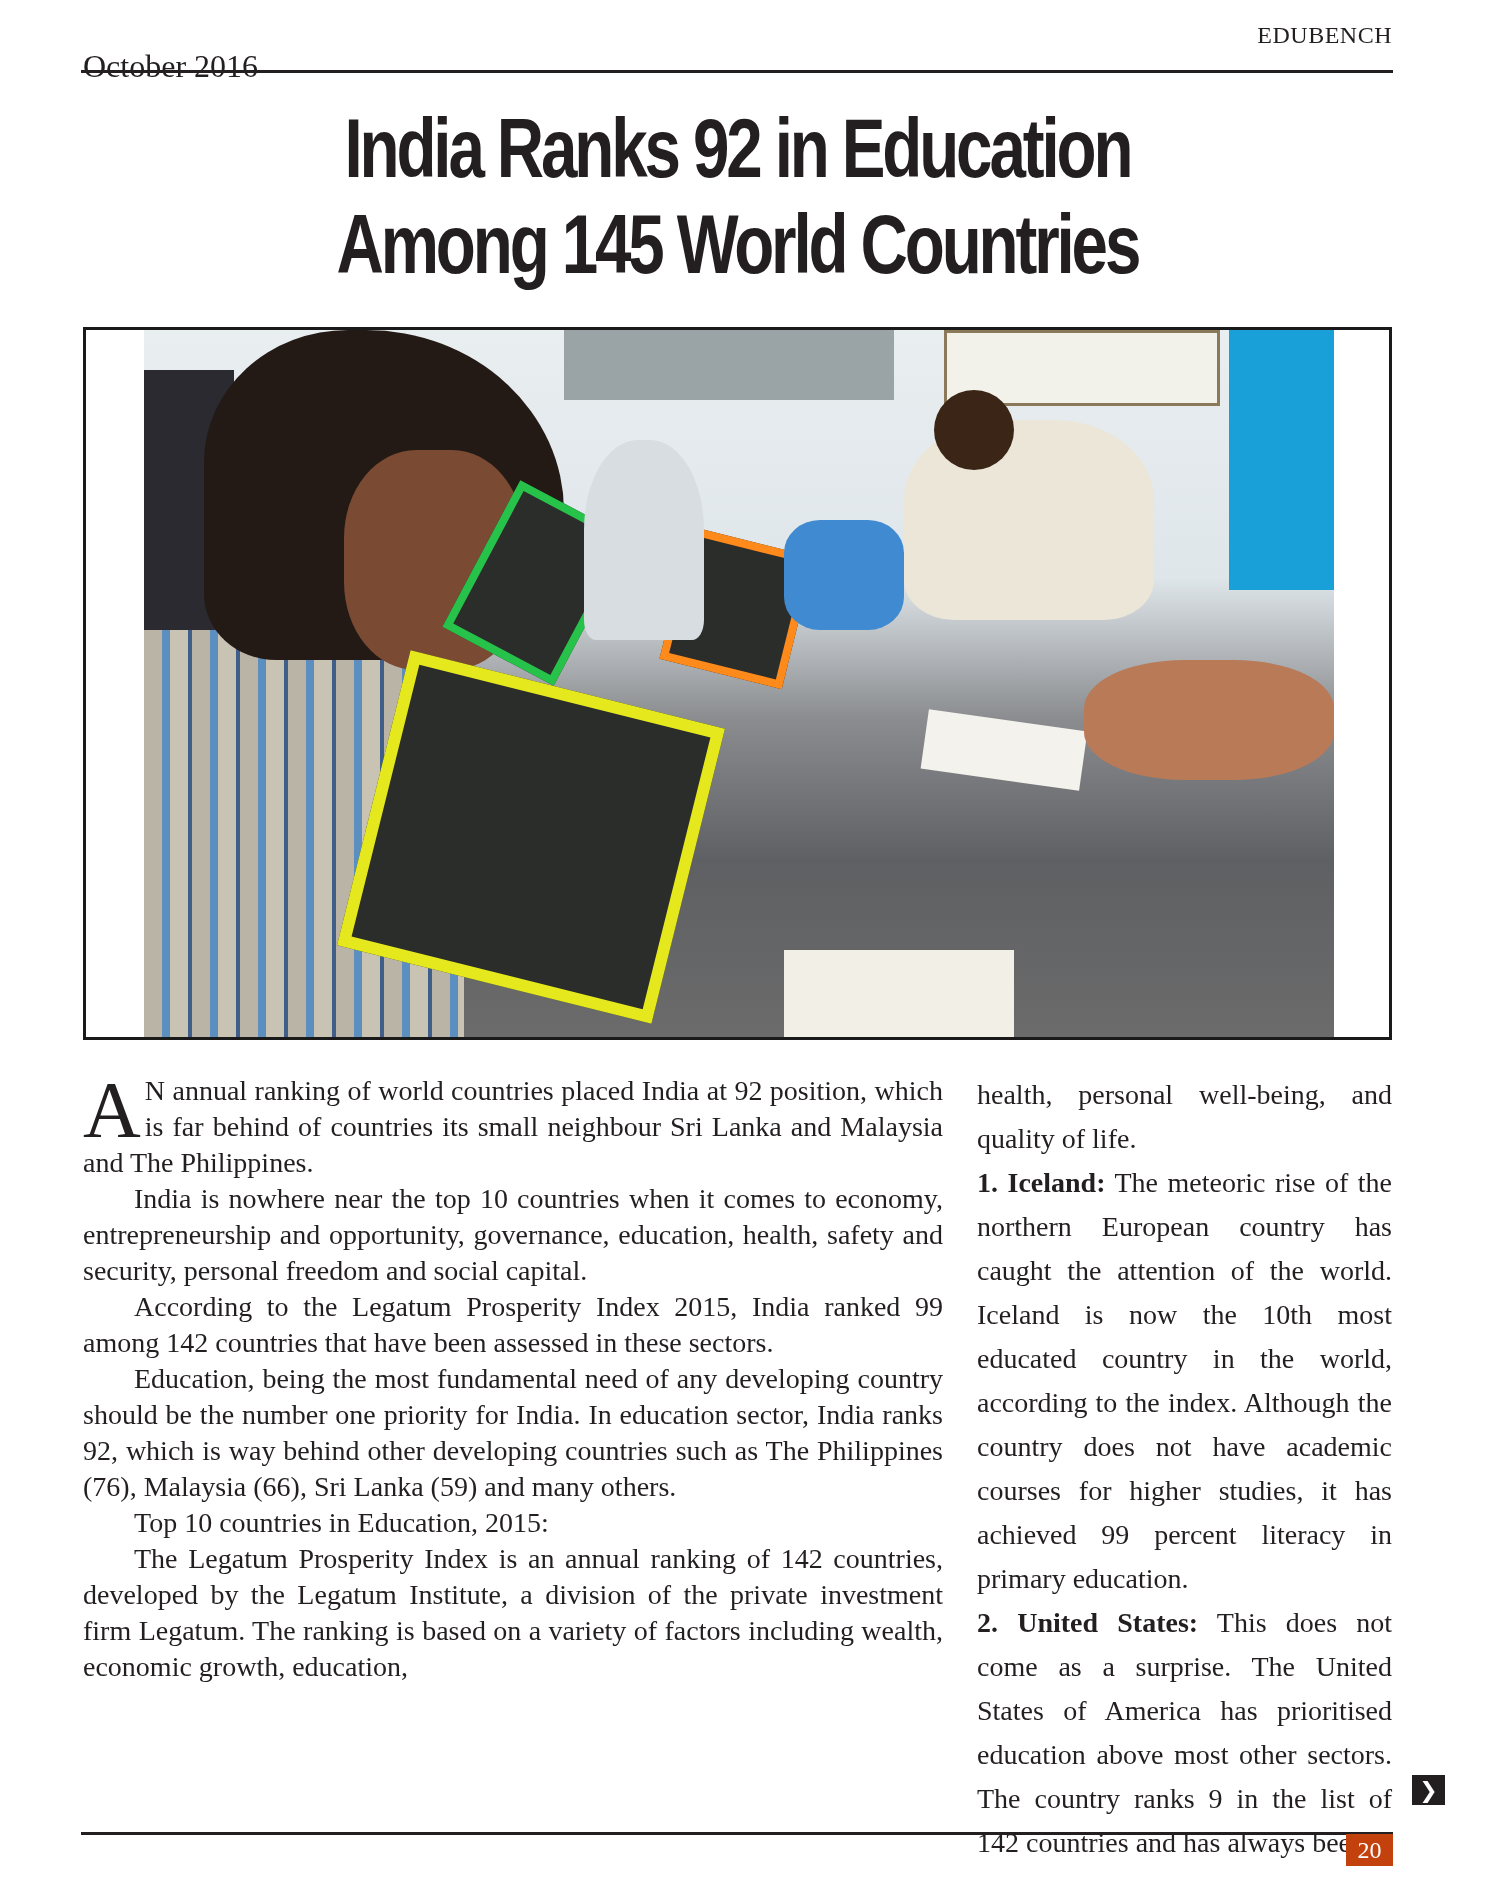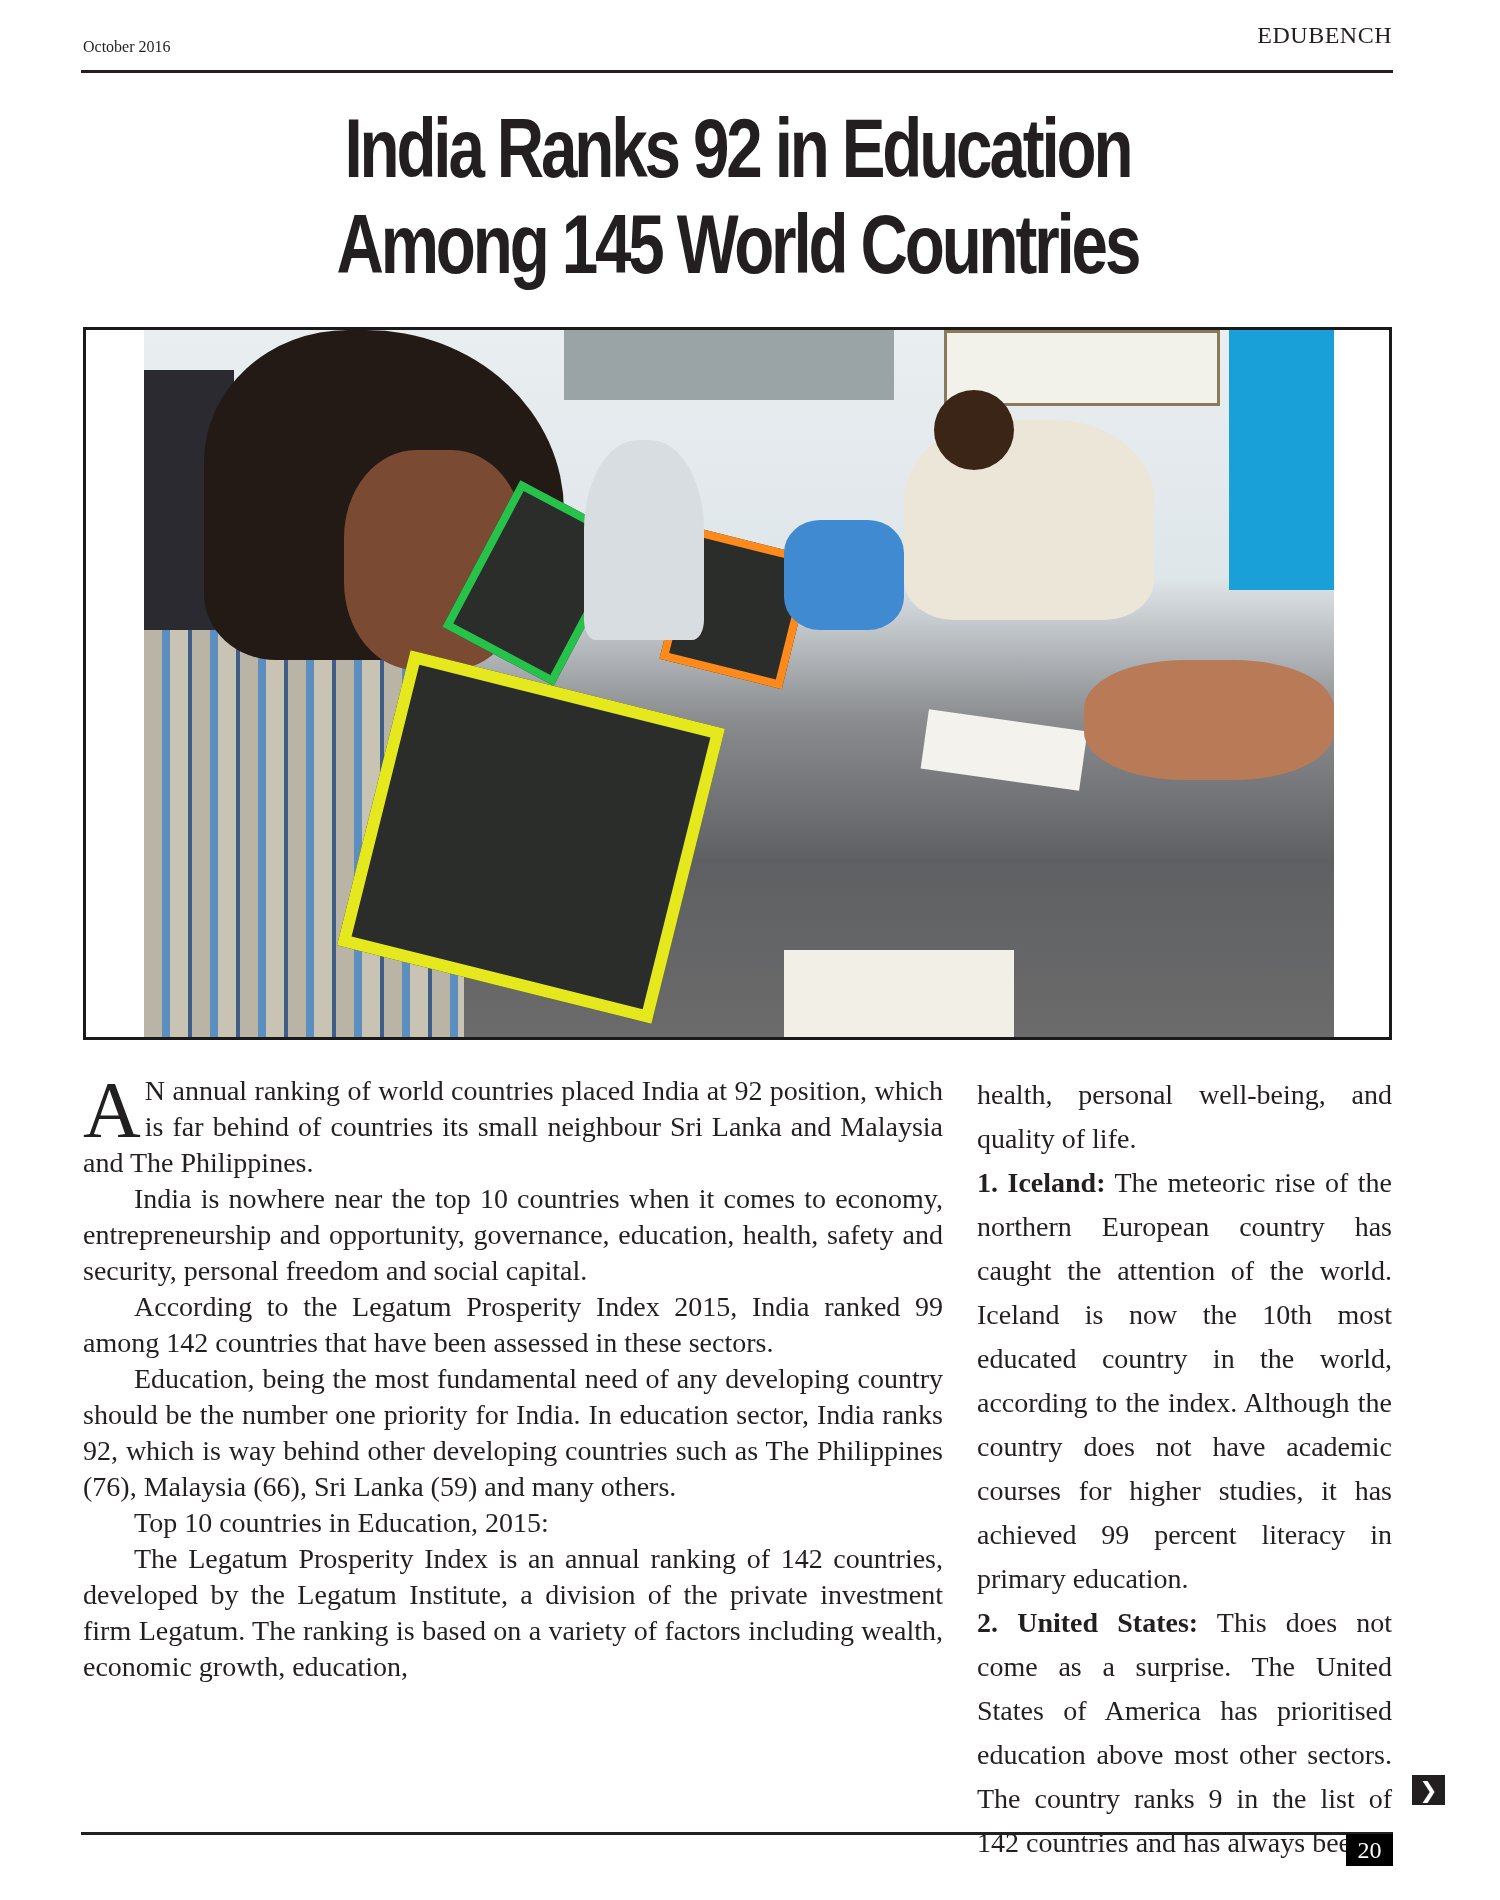--- a/index.html
+++ b/index.html
@@ -1,37 +1,37 @@
 <!DOCTYPE html>
 <html><head>
 <meta charset="utf-8">
 <style>
   html,body{margin:0;padding:0;background:#fff;}
   body{width:1500px;height:1900px;position:relative;overflow:hidden;color:#231f20;}
   .serif{font-family:"Liberation Serif","DejaVu Serif",serif;}
-  #hdr-left{position:absolute;left:83px;top:38px;font-size:16px;}
+  #hdr-left{position:absolute;left:83px;top:48px;font-size:32px;}
   #hdr-right{position:absolute;right:108px;top:22px;font-size:24px;letter-spacing:0.5px;}
   #hdr-rule{position:absolute;left:81px;top:70px;width:1312px;height:3px;background:#231f20;}
   #title{position:absolute;left:0;top:100px;width:1475px;text-align:center;
     font-family:"Liberation Sans","DejaVu Sans",sans-serif;font-weight:bold;
     font-size:84px;line-height:96px;letter-spacing:-4px;transform:scaleX(0.78);transform-origin:737px 0;color:#231f20;}
   #photo-frame{position:absolute;left:83px;top:327px;width:1303px;height:707px;border:3px solid #1a1a1a;background:#fff;overflow:hidden;}
   #photo{position:absolute;left:58px;top:0;width:1190px;height:707px;overflow:hidden;
     background:linear-gradient(180deg,#e9eef0 0%,#dfe6ea 35%,#8a8c8f 55%,#5f6063 75%,#6b6b6b 100%);}
   .ph{position:absolute;}
   #col1{position:absolute;left:83px;top:1073px;width:860px;font-size:28px;line-height:36px;text-align:justify;}
   #col2{position:absolute;left:977px;top:1073px;width:415px;font-size:28px;line-height:44px;text-align:justify;}
   p{margin:0;}
   .ind{text-indent:51px;}
   .drop{float:left;font-size:80px;line-height:62px;margin:6px 4px 0 0;}
   b{font-weight:bold;}
   #next-btn{position:absolute;left:1412px;top:1775px;width:33px;height:30px;background:#231f20;color:#fff;
     display:flex;align-items:center;justify-content:center;cursor:pointer;}
   #ftr-rule{position:absolute;left:81px;top:1832px;width:1312px;height:3px;background:#231f20;}
-  #page-num{position:absolute;left:1346px;top:1834px;width:47px;height:32px;background:#000000;color:#fff;
+  #page-num{position:absolute;left:1346px;top:1834px;width:47px;height:32px;background:#c2410c;color:#fff;
     font-size:24px;text-align:center;line-height:32px;}
 </style>
 </head>
 <body>
 
 <div id="hdr-left" class="serif">October 2016</div>
 <div id="hdr-right" class="serif">EDUBENCH</div>
 <div id="hdr-rule"></div>
 
 <div id="title">

